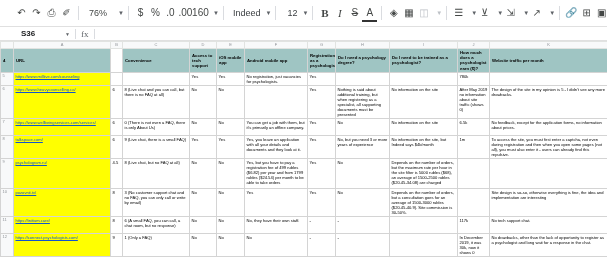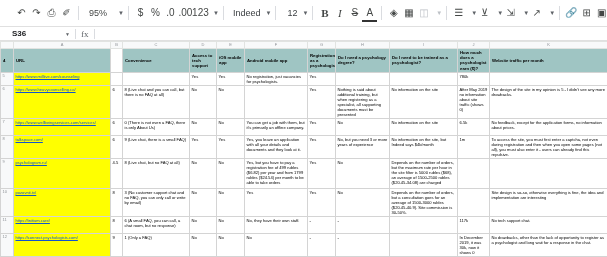--- a/index.html
+++ b/index.html
@@ -70,21 +70,21 @@
     height: 14px;
     display: flex;
     align-items: center;
     background: #ffffff;
     border-bottom: 1px solid #e0e0e0;
     font-size: 8px;
     color: #202124;
   }
   #namebox {
     width: 48px;
-    padding-left: 12px;
+    padding-left: 21px;
     font-size: 8px;
     color: #202124;
     font-weight: bold;
   }
   #namebox-caret { font-size: 5px; color: #5f6368; width: 22px; text-align: right; }
   #fx-divider { width:1px; height: 10px; background: #dadce0; margin: 0 5px; }
   #fx-icon { font-family: "Liberation Serif", serif; color: #5f6368; font-size: 9px; }
   #fx-divider2 { width:1px; height: 10px; background: #dadce0; margin: 0 5px; }
   #fx-input { flex: 1; font-size: 8px; color: #202124; }
 
@@ -172,28 +172,28 @@
 </style>
 </head>
 <body>
 
 <div id="toolbar">
   <span class="tb-btn">↶</span>
   <span class="tb-btn">↷</span>
   <span class="tb-btn">⎙</span>
   <span class="tb-btn">✐</span>
   <span class="tb-sep"></span>
-  <span class="tb-zoom">95%</span>
+  <span class="tb-zoom">76%</span>
   <span class="tb-caret">▼</span>
   <span class="tb-sep"></span>
   <span class="tb-btn">$</span>
   <span class="tb-btn">%</span>
   <span class="tb-btn">.0</span>
   <span class="tb-btn">.00</span>
-  <span class="tb-btn">123</span>
+  <span class="tb-btn">160</span>
   <span class="tb-caret">▼</span>
   <span class="tb-sep"></span>
   <span class="tb-font">Indeed</span>
   <span class="tb-caret">▼</span>
   <span class="tb-sep"></span>
   <span class="tb-size">12</span>
   <span class="tb-caret">▼</span>
   <span class="tb-sep"></span>
   <span class="tb-btn tb-b">B</span>
   <span class="tb-btn tb-i">I</span>

